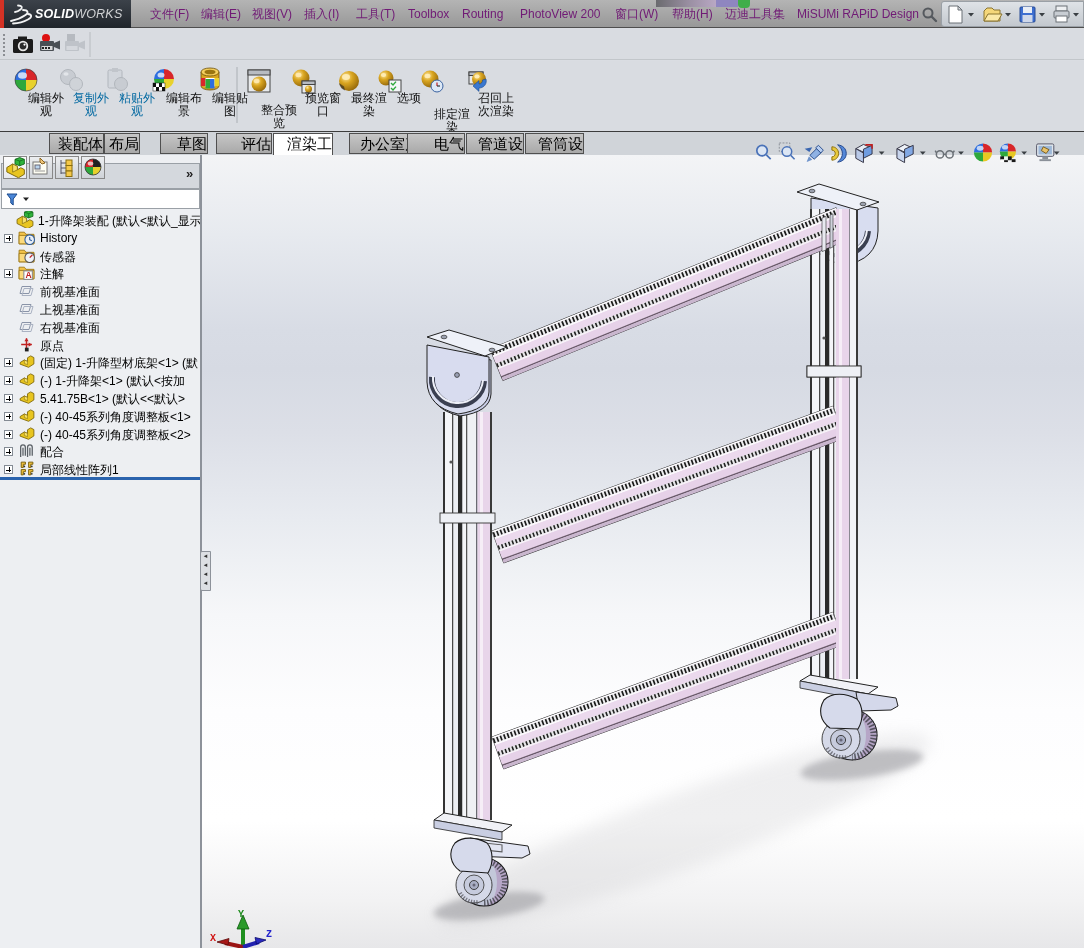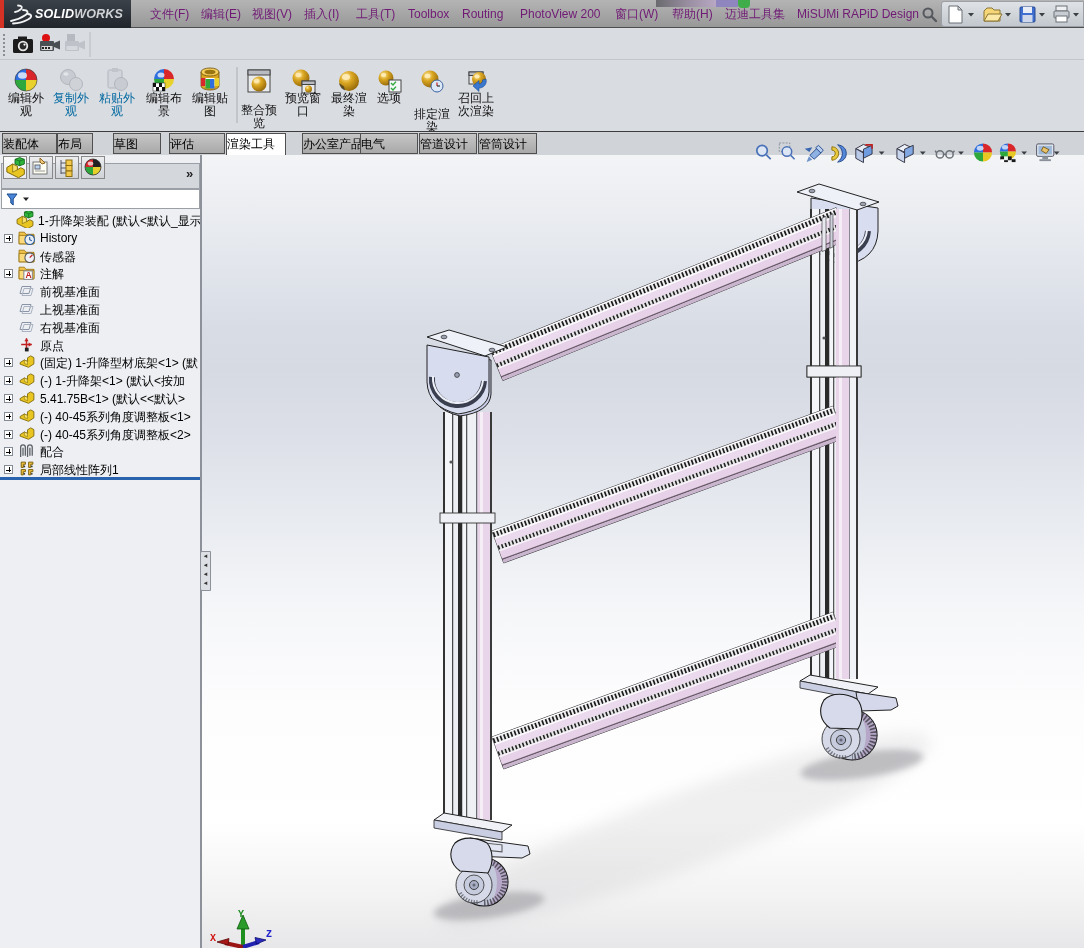--- a/index.html
+++ b/index.html
@@ -7,37 +7,37 @@
   #app { position:relative; width:1084px; height:948px; background:#dadde2; }
   .abs { position:absolute; }
 
   
   #titlebar { left:0; top:0; width:1084px; height:28px;
     background:linear-gradient(#b4b4b4, #989898); border-bottom:1px solid #4e4e4e; }
   #logo { left:0; top:0; width:131px; height:28px; background:linear-gradient(#3c424a,#20252b);
     border-left:4px solid #d43225; }
   #logotext { left:35px; top:7px; color:#fff; font-size:12.5px; font-weight:bold; letter-spacing:0.2px;
     font-style:italic; }
-  #logotext span { color:#d0d2d4; font-weight:bold; }
+  #logotext span { color:#d0d2d4; font-weight:normal; }
   .menuitem { top:0; height:28px; line-height:28px; font-size:12px; color:#701a75; }
   #qbar { left:941px; top:1px; width:143px; height:26px;
     background:linear-gradient(#dfe3e7,#c3c8ce); border:1px solid #9aa0a6; border-radius:3px 0 0 3px; }
 
   
   #row2 { left:0; top:29px; width:1084px; height:31px; background:#d9dce1; border-bottom:1px solid #c2c6ca; }
 
   
   #ribbon { left:0; top:61px; width:1084px; height:70px; background:#d9dce1; }
-  .riblabel { font-size:12px; line-height:12.5px; color:#111; text-align:center; white-space:pre-line; }
+  .riblabel { font-size:12px; line-height:12.5px; color:#111; text-align:center; white-space:pre-line;margin-left:20px; }
   .riblabel.dis { color:#0369a1; }
 
   
   #tabstrip { left:0; top:131px; width:1084px; height:24px; background:#d0d4d9; border-top:1px solid #3c3c3c; }
   .tab { top:133px; height:21px; background:linear-gradient(#c6c6c6,#a9a9a9); border:1px solid #4f4f4f;
-    color:#000; font-size:12px; text-align:left; line-height:20px; }
+    color:#000; font-size:15px; text-align:right; line-height:20px;margin-left:47px; }
   .tab.active { background:#fff; height:23px; border-bottom:1px solid #fff; }
 
   
   #panel { left:0; top:155px; width:202px; height:793px; background:#edeff2; border-right:2px solid #8d929a; }
   #ptabs { left:1px; top:8px; width:199px; height:26px; background:#d4d8dd; border:1px solid #9aa0a6; }
   .ptab { top:1px; width:24px; height:23px; border:1px solid #888; background:linear-gradient(#eceef0,#cfd3d8); }
   #filterrow { left:1px; top:34px; width:199px; height:20px; background:#fff; border:1px solid #9aa0a6; }
   .trow { position:absolute; left:0; width:200px; height:17.8px; font-size:12px; color:#000; white-space:nowrap; overflow:hidden; }
   .trow .txt { position:absolute; left:40px; top:2px; }
   .exp { position:absolute; left:4px; top:5px; width:9px; height:9px; background:#fff; border:1px solid #848b94; }

